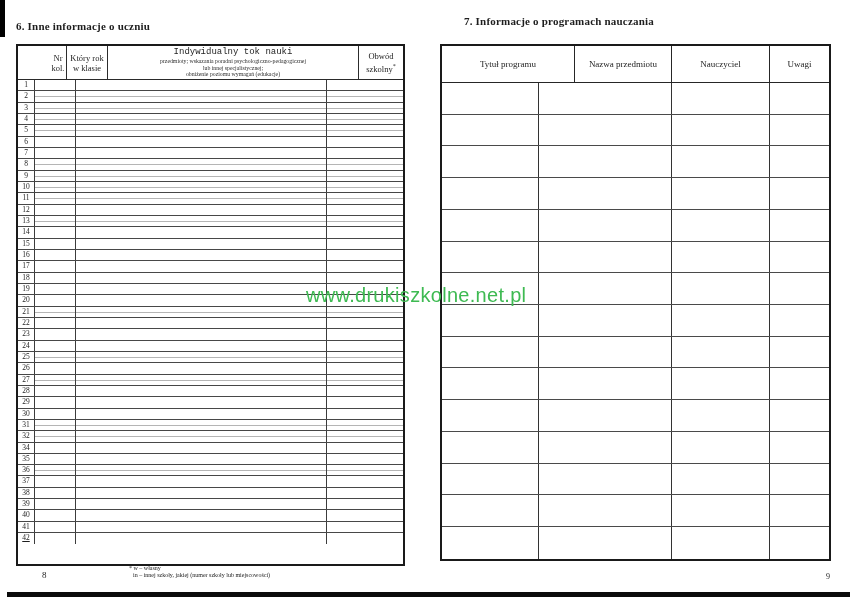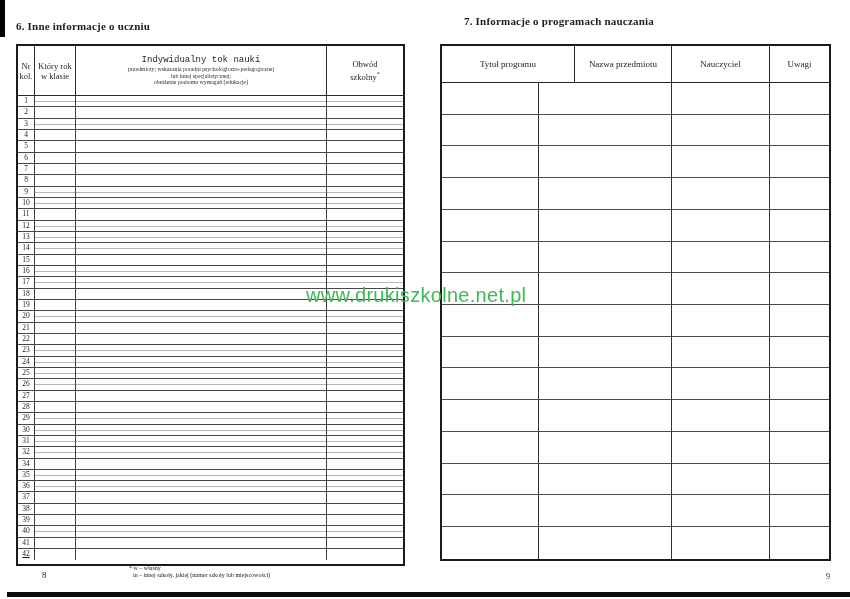--- a/index.html
+++ b/index.html
@@ -11,21 +11,21 @@
   .edge-top-left { position:absolute; left:0; top:0; width:5px; height:37px; background:#000; }
   .edge-bottom { position:absolute; left:7px; top:592px; width:843px; height:5px; background:#0b0b0b; }
 
   .section-title { position:absolute; font-weight:bold; font-size:11px; letter-spacing:0.2px; }
   .title-left { left:16px; width:389px; top:20px; }
   .title-right { left:464px; width:391px; top:15px; }
 
   
   .ltable { position:absolute; left:16px; top:44px; width:389px; height:522px;
             border:2px solid #1a1a1a; box-sizing:border-box; background:#fff; }
-  .lheader { display:flex; height:50px; box-sizing:border-box; border-bottom:1.5px solid #2a2a2a; }
+  .lheader { display:flex; height:34px; box-sizing:border-box; border-bottom:1.5px solid #2a2a2a;padding-left:32px; }
   .lhc { box-sizing:border-box; border-right:1px solid #2c2c2c; display:flex; flex-direction:column;
          justify-content:center; align-items:center; text-align:center; }
   .lhc1 { width:17px; font-size:8.5px; line-height:10px; }
   .lhc2 { width:41px; font-size:8.5px; line-height:10px; }
   .lhc3 { width:251px; }
   .lhc4 { flex:1; border-right:none; font-size:8.5px; line-height:10px; }
   .h3title { font-size:9px; line-height:11px;font-family:Liberation Mono, monospace; }
   .h3sub { font-size:5.8px; line-height:6.6px; color:#2e2e2e; }
   .lhc4 sup { font-size:6px; }
 

